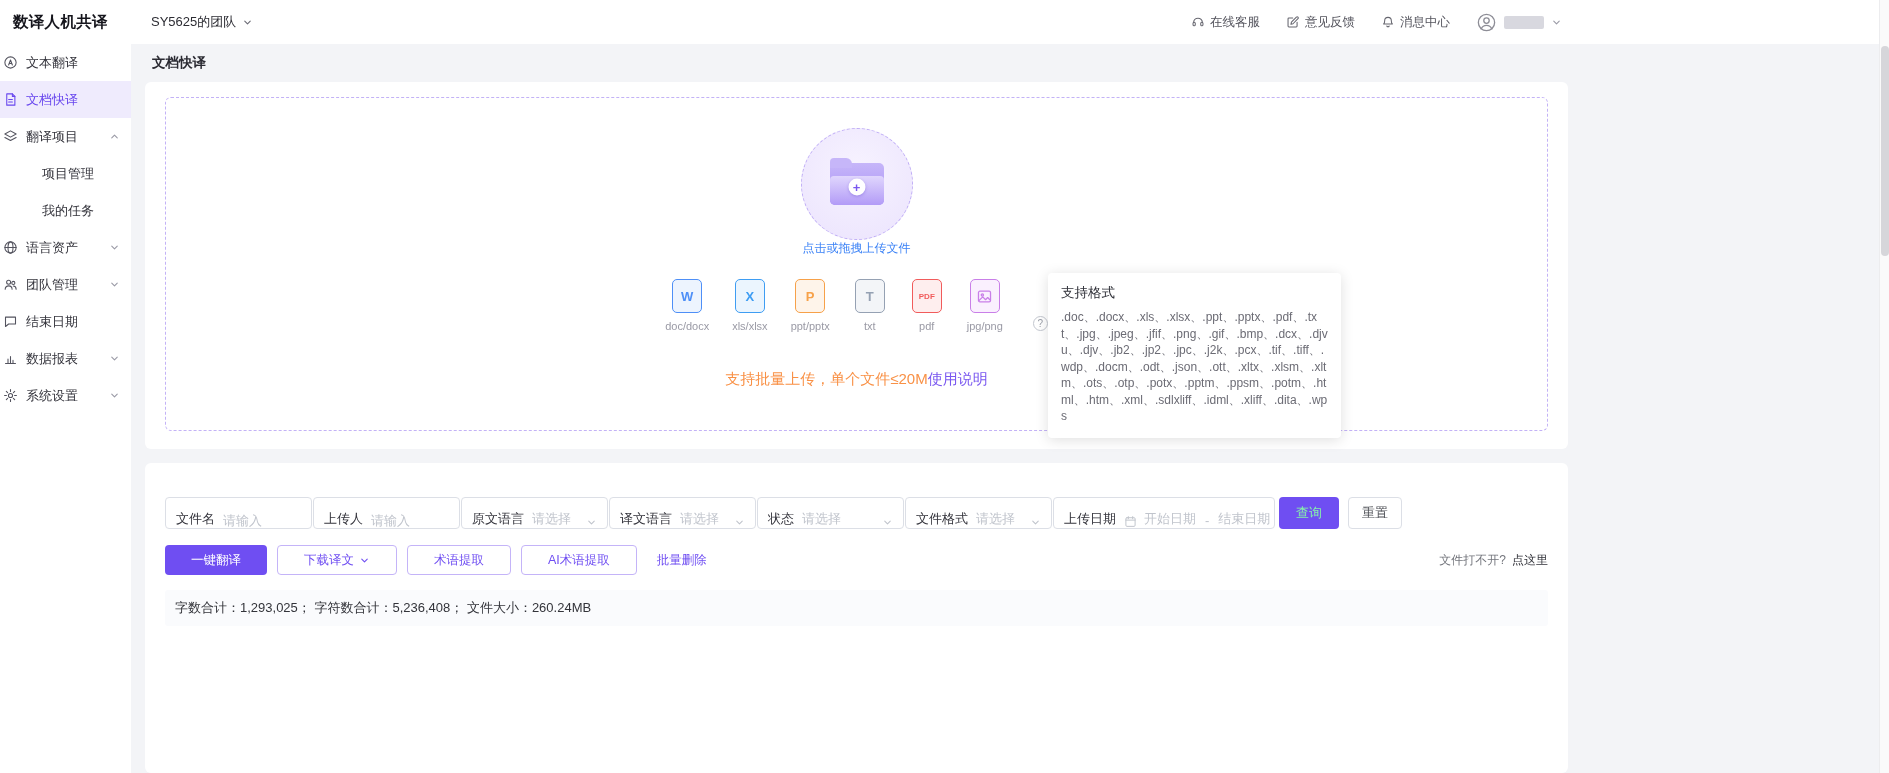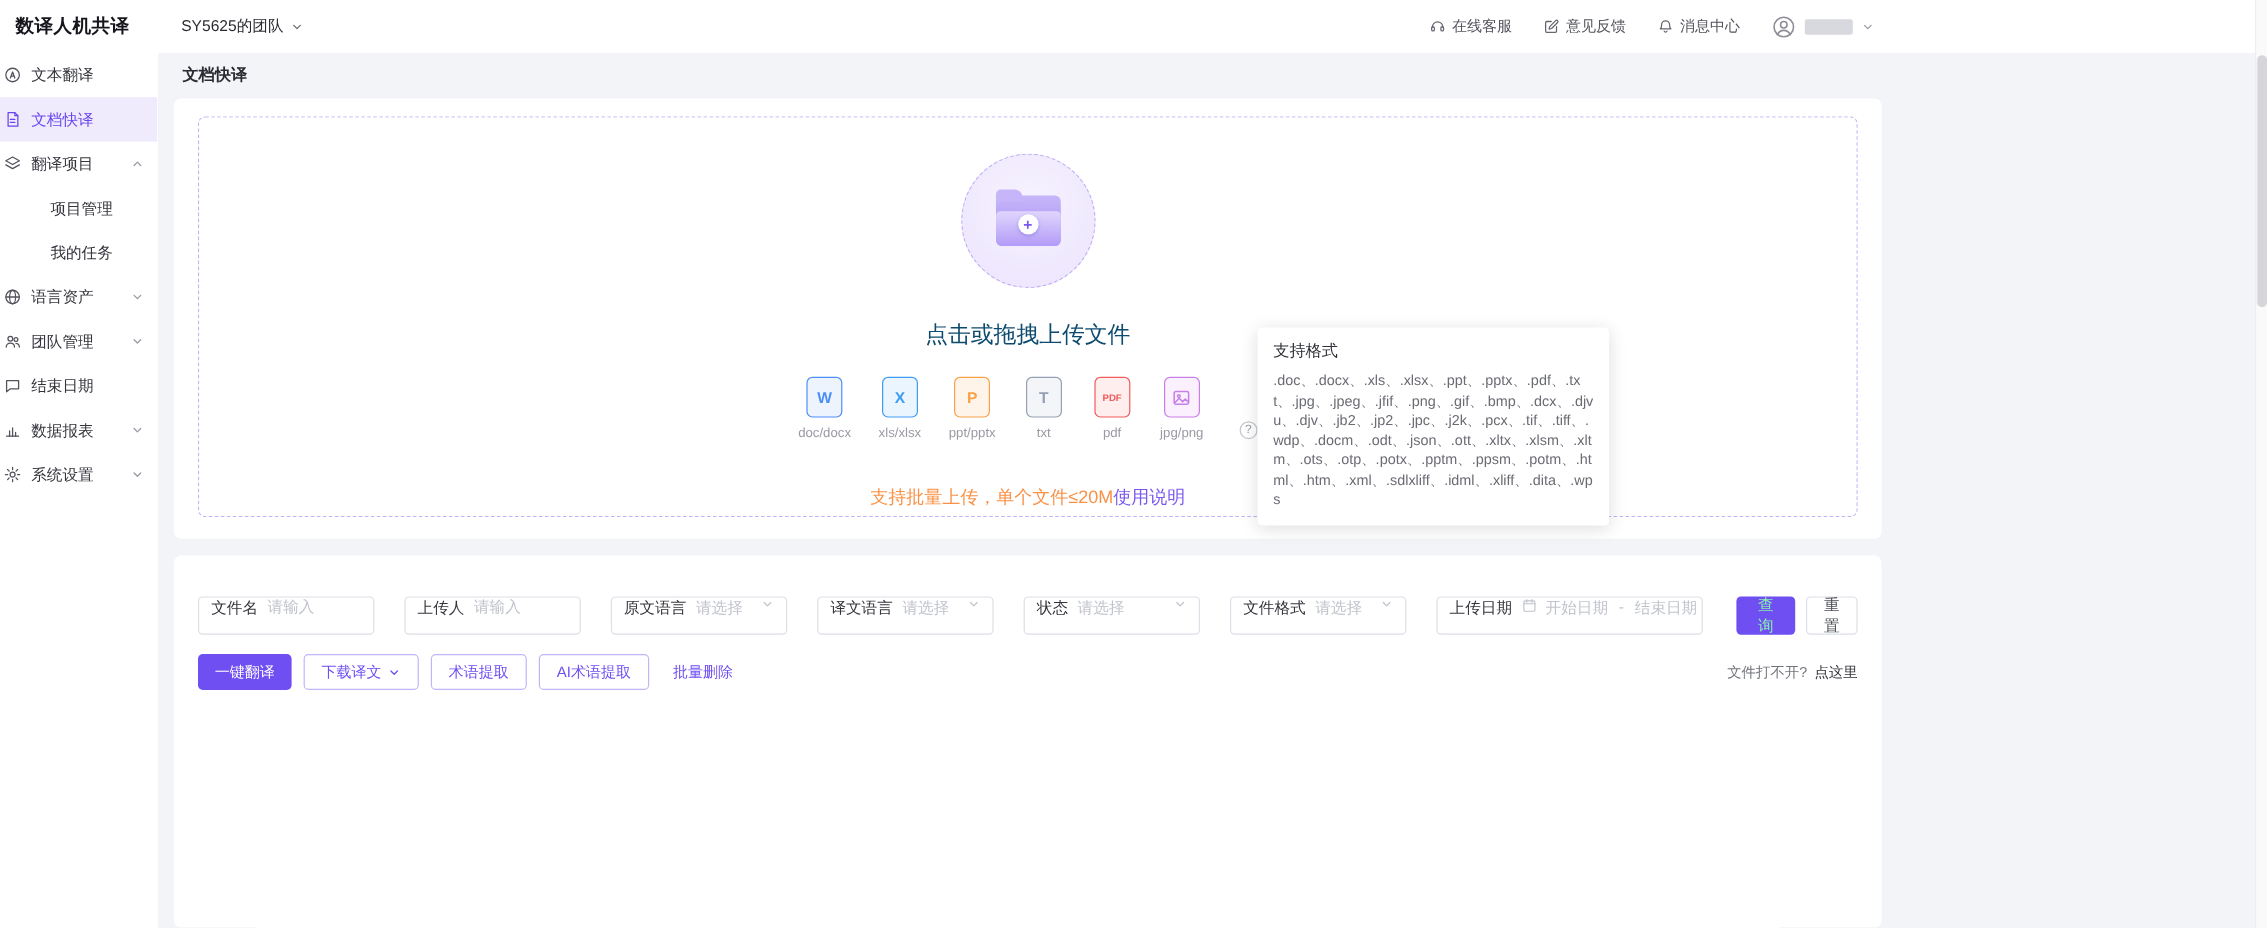--- a/index.html
+++ b/index.html
@@ -52,21 +52,21 @@
     display:flex;align-items:center;justify-content:center}
   .folder{position:relative;width:54px;height:42px}
   .folder-back{position:absolute;inset:0;background:linear-gradient(180deg,#c6b6f9,#a78ef5);border-radius:5px}
   .folder-back:before{content:"";position:absolute;top:-5px;left:0;width:22px;height:10px;
     background:#c6b6f9;border-radius:4px 6px 0 0}
   .folder-front{position:absolute;left:0;right:0;bottom:0;height:29px;border-radius:4px 4px 5px 5px;
     background:linear-gradient(180deg,#e0d6fd,#b29bf7)}
   .plus-badge{position:absolute;left:50%;top:58%;transform:translate(-50%,-50%);width:17px;height:17px;
     border-radius:50%;background:#fff;color:#7a58f0;font-size:13px;font-weight:bold;line-height:1;
     display:flex;align-items:center;justify-content:center;box-shadow:0 1px 3px rgba(90,60,200,.35)}
-  .upload-title{margin-top:26px;font-size:19px;color:#0c4a6e}
+  .upload-title{font-size:12px;color:#3b82f6}
   .format-row{display:flex;align-items:flex-end;margin-top:22px;gap:23px}
   .fmt{display:flex;flex-direction:column;align-items:center;min-width:34px}
   .fmt-icon{width:30px;height:34px;border-radius:5px;border:1px solid;display:flex;
     align-items:center;justify-content:center}
   .fmt-letter{font-size:13px;font-weight:bold}
   .fmt-letter.small{font-size:8px;font-weight:bold;letter-spacing:0}
   .fmt-icon svg{width:17px;height:17px}
   .fmt-label{margin-top:7px;font-size:11px;color:#9a9aa5;white-space:nowrap}
   .help-q{width:15px;height:15px;border-radius:50%;border:1px solid #c3c7cf;color:#9a9ea8;
     font-size:10px;display:flex;align-items:center;justify-content:center;align-self:flex-end;
@@ -76,38 +76,38 @@
   .guide{color:#7a58f0;cursor:pointer;text-decoration:none}
   .tooltip{position:absolute;left:882px;top:175px;width:293px;background:#fff;border-radius:4px;
     box-shadow:0 2px 14px rgba(0,0,0,.13);padding:11px 13px 13px;z-index:5;text-align:left;cursor:default}
   .tt-title{font-size:13.5px;color:#2f3038;margin-bottom:7px}
   .tt-body{font-size:12px;color:#6b6b74;line-height:16.5px;word-break:break-all}
 
   
   .records-card{margin-top:14px;padding:17px 20px;height:310px}
   .records-title{font-size:15.5px;color:#1f1f26;font-weight:bold}
   .filter-row{display:flex;margin-top:17px}
-  .ffield{display:flex;align-items:flex-start;height:32px;border:1px solid #dcdfe6;border-radius:4px;
-    background:#fff;padding:0 10px;width:147px;margin-right:25px;font-size:13px;flex-shrink:0}
+  .ffield{display:flex;align-items:flex-end;height:32px;border:1px solid #dcdfe6;border-radius:4px;
+    background:#fff;padding:0 10px;width:147px;margin-right:1px;font-size:13px;flex-shrink:0}
   .flabel{color:#34343c;margin-right:8px;white-space:nowrap;flex-shrink:0}
   .ffield input{border:none;outline:none;width:100%;min-width:0;font-size:13px;color:#333;
     font-family:inherit;background:transparent}
   .ffield input::placeholder{color:#c0c4cc}
   .fph{color:#c0c4cc;flex:1;white-space:nowrap;overflow:hidden}
   .fph.fixed{flex:0 0 auto}
   .fchev{width:11px;height:11px;color:#c0c4cc;flex-shrink:0}
   .ffield.date{width:222px}
   .cal-icon{width:13px;height:13px;color:#c0c4cc;margin-right:7px;flex-shrink:0}
   .date-sep{color:#c0c4cc;margin:0 9px}
   .btn{height:32px;border-radius:4px;font-size:13px;display:inline-flex;align-items:center;
     justify-content:center;cursor:pointer;font-family:inherit}
   .btn-primary{background:#6f4ef2;color:#86efac;border:none;padding:0 17px;margin-left:3px}
   .btn-plain{background:#fff;border:1px solid #dcdfe6;color:#4e5056;padding:0 13px;margin-left:9px}
   .action-row{display:flex;align-items:center;margin-top:16px}
-  .abtn{height:30px;border-radius:4px;font-size:12.5px;padding:0 14px;display:inline-flex;
+  .abtn{height:30px;border-radius:4px;font-size:12.5px;padding:0 26px;display:inline-flex;
     align-items:center;gap:5px;cursor:pointer;font-family:inherit}
   .abtn.fill{background:#6f4ef2;color:#fff;border:none}
   .abtn.outline{background:#fff;border:1px solid #c4b4f8;color:#6f4ef2;margin-left:10px}
   .abtn.text{border:none;background:none;color:#6f4ef2;margin-left:16px;padding:0 4px}
   .abtn .bchev{width:11px;height:11px;color:#6f4ef2}
   .open-help{margin-left:auto;font-size:12px;color:#73757c;display:flex;gap:6px;align-items:center}
   .oh-link{color:#303138;cursor:pointer}
   .stats{margin-top:15px;font-size:13px;color:#33343a;background:#fafbfd;padding:9px 10px;border-radius:3px}
 
   
@@ -416,19 +416,22 @@
         </button>
         <button class="abtn outline">术语提取</button>
         <button class="abtn outline">AI术语提取</button>
         <button class="abtn text">批量删除</button>
         <div class="open-help">
           <span>文件打不开?</span>
           <span class="oh-link">点这里</span>
         </div>
       </div>
 
+      <div class="stats">
+        <span>字数合计：1,293,025；  字符数合计：5,236,408；  文件大小：260.24MB</span>
+      </div>
     </section>
   </div>
 </div>
 
 <div class="scrollbar">
   <div class="scroll-thumb"></div>
 </div>
 
 </body></html>

